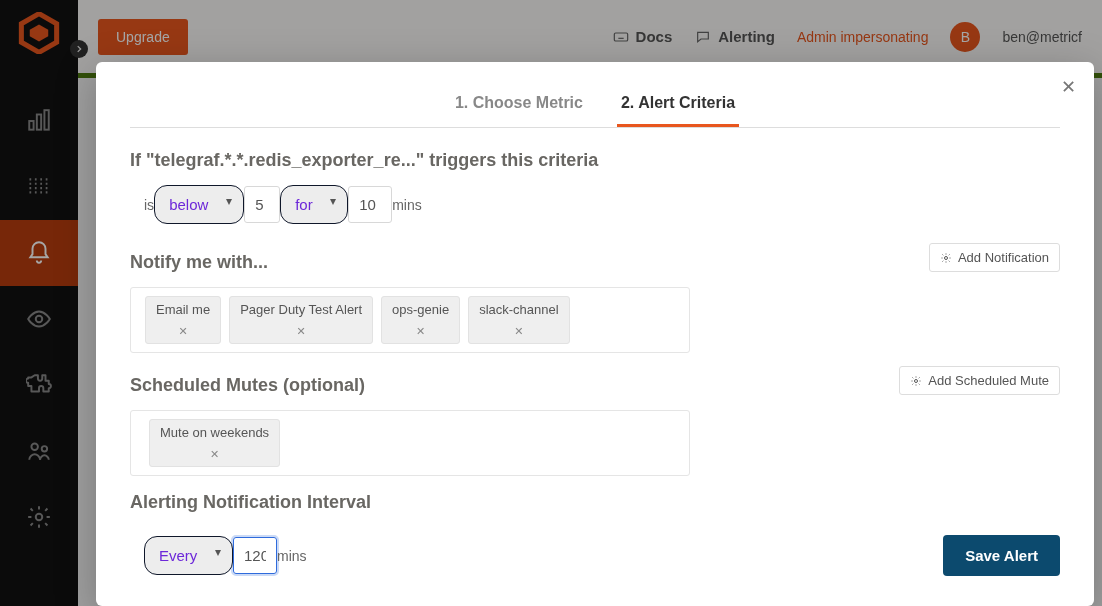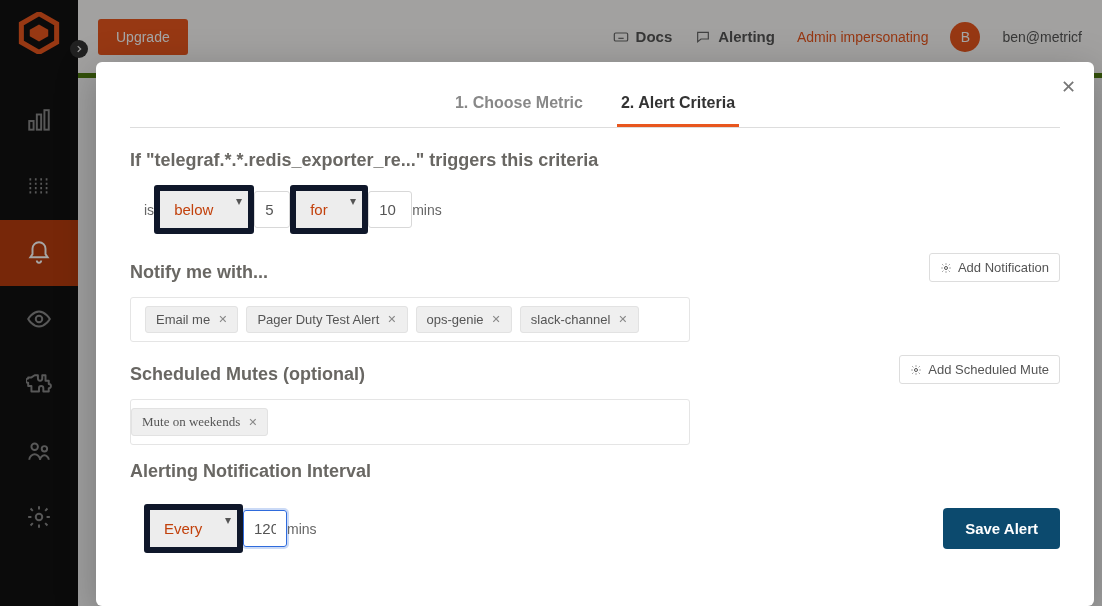--- a/index.html
+++ b/index.html
@@ -171,26 +171,26 @@
   margin: 14px 0 14px 0;
 }
 .row {
   display: flex;
   align-items: center;
   flex-wrap: wrap;
 }
 .mutetxt { font-size:14px; color:#666; }
 .sel {
   appearance: none;
-  border: 6px solid #0f172a;
+  border: 1px solid #0f172a;
   background: #ededed;
   padding: 10px 34px 10px 14px;
   font-size: 15px;
-  color: #c2410c;
-  border-radius: 3px;
+  color: #6d28d9;
+  border-radius: 13px;
   cursor: pointer;
 }
 .sel-wrap { position: relative; display: inline-block; }
 .sel-wrap::after {
   content: "▾";
   position: absolute;
   right: 12px; top: 9px;
   color: #555;
   font-size: 12px;
   pointer-events: none;
@@ -231,20 +231,21 @@
   width: 560px;
 }
 .tag {
   display: inline-flex; align-items: center; gap: 8px;
   background: #efefef;
   border: 1px solid #e2e2e2;
   border-radius: 3px;
   padding: 5px 10px;
   font-size: 13px;
   color: #555;
+  flex-direction: column;
 }
 .tag .rm { color: #888; cursor: pointer; font-size: 11px; }
 .save-btn {
   background: #0c4a6e;
   border: none;
   color: #fff;
   padding: 12px 22px;
   font-size: 15px;
   font-weight: 600;
   border-radius: 4px;
@@ -406,21 +407,21 @@
   <div class="section-row" style="margin-top:8px;">
     <div class="section-title" style="margin:14px 0 4px 0;">Scheduled Mutes (optional)</div>
     <button class="outline-btn">
       <svg viewBox="0 0 24 24" fill="none" stroke="currentColor" stroke-width="2">
           <circle cx="12" cy="12" r="3"></circle>
           <path d="M12 3v2M12 19v2M5 5l1.5 1.5M17.5 17.5L19 19M3 12h2M19 12h2M5 19l1.5-1.5M17.5 6.5L19 5"></path>
         </svg>
       <span>Add Scheduled Mute</span>
     </button>
   </div>
-  <div class="tagbox" style="padding-left:0;font-family:Liberation Serif, serif;">
+  <div class="tagbox" style="padding-left:18px;">
     <span class="tag">
         <span>Mute on weekends</span>
         <span class="rm">✕</span>
       </span>
   </div>
 
   <div class="section-title" style="margin:16px 0 4px 0;">Alerting Notification Interval</div>
 
   <div class="bottom-row">
     <div class="row" style="padding-left:14px;">

